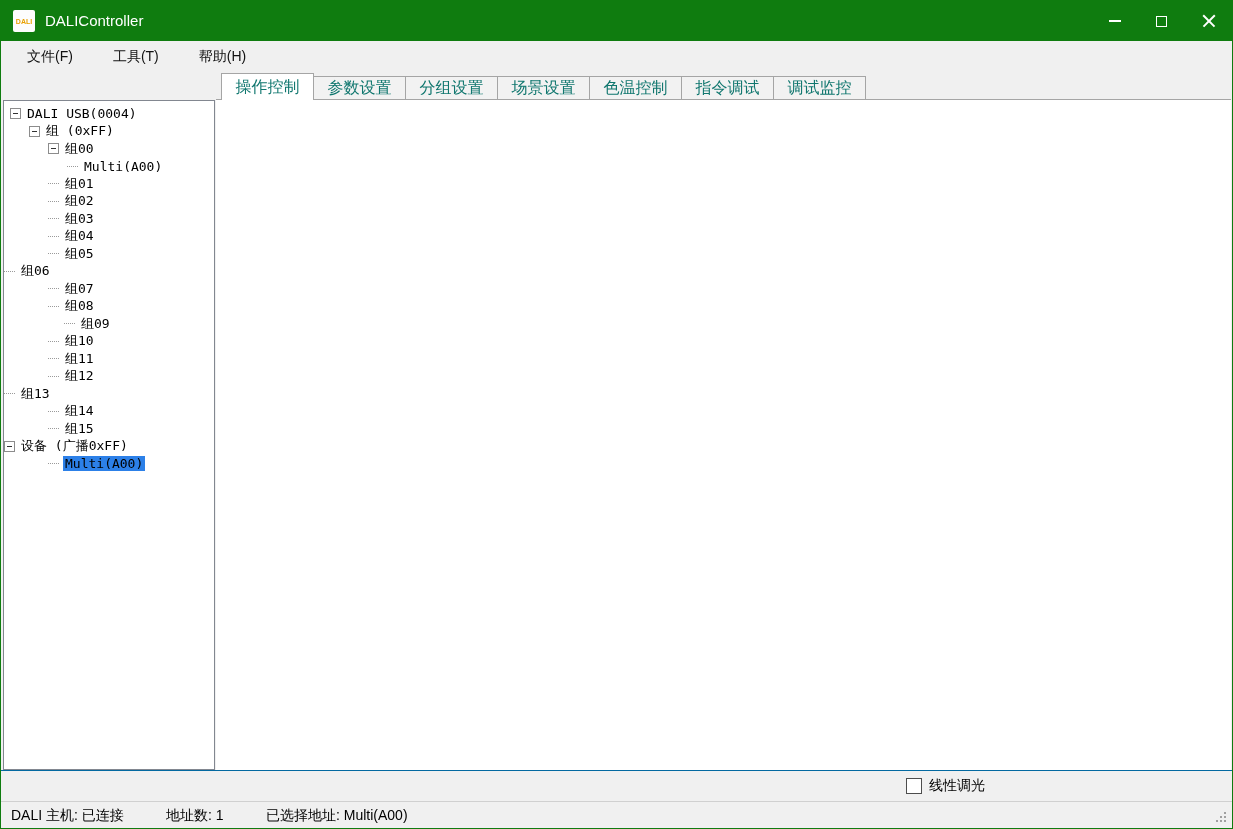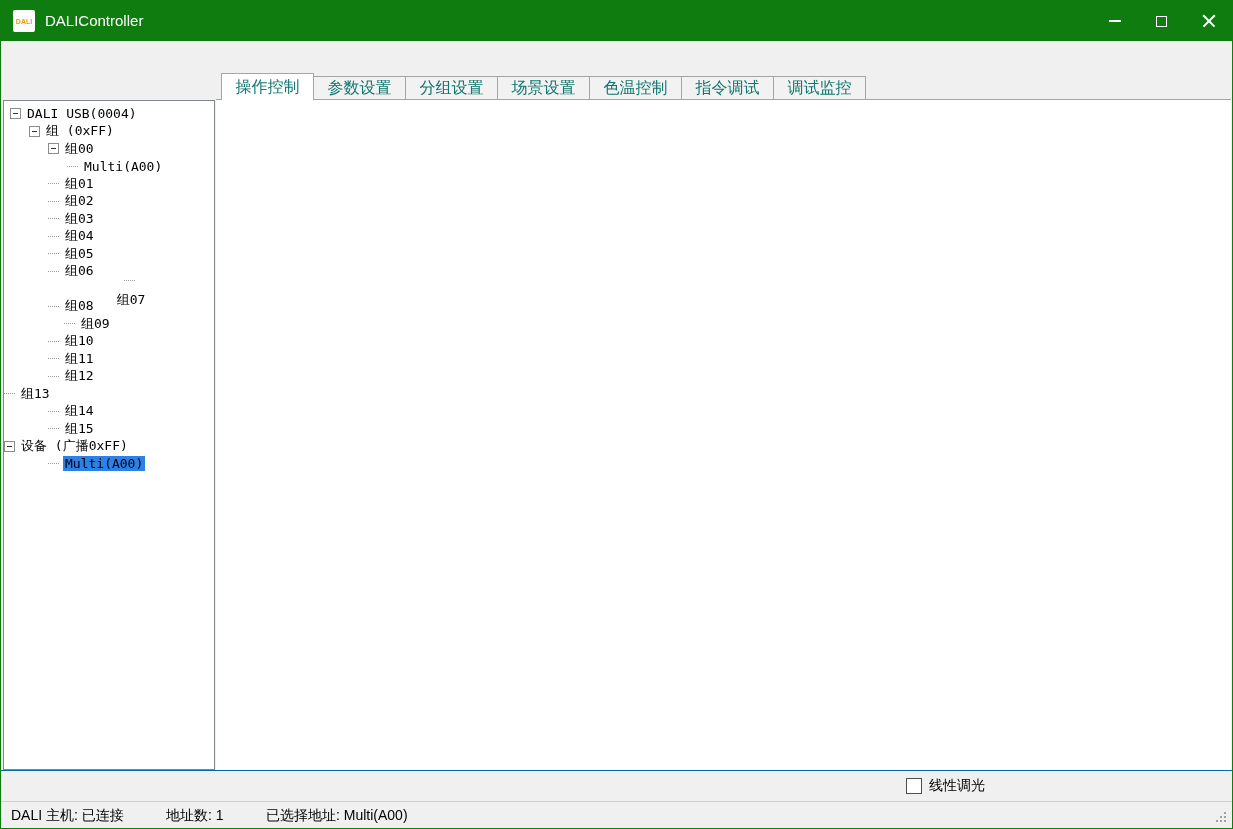--- a/index.html
+++ b/index.html
@@ -116,20 +116,25 @@
         <span class="glyph-min"></span>
       </div>
     <div class="winbtn max">
         <span class="glyph-max"></span>
       </div>
     <div class="winbtn close">
         <span class="glyph-close"></span>
       </div>
   </div>
 
+  <div class="menubar">
+    <span class="menu-item">文件(F)</span>
+      <span class="menu-item">工具(T)</span>
+      <span class="menu-item">帮助(H)</span>
+  </div>
 
   <div class="tabpage"></div>
 
   <div class="tabstrip">
     <div class="tab selected">操作控制</div>
       <div class="tab">参数设置</div>
       <div class="tab">分组设置</div>
       <div class="tab">场景设置</div>
       <div class="tab">色温控制</div>
       <div class="tab">指令调试</div>
@@ -166,25 +171,25 @@
         <span class="tree-label">组03</span>
       </div>
       <div class="tree-row leaf" style="padding-left: 44px;">
         <span class="expander"></span>
         <span class="tree-label">组04</span>
       </div>
       <div class="tree-row leaf" style="padding-left: 44px;">
         <span class="expander"></span>
         <span class="tree-label">组05</span>
       </div>
-      <div class="tree-row leaf" style="padding-left: 44px;">
+      <div class="tree-row leaf" style="">
         <span class="expander"></span>
         <span class="tree-label">组06</span>
       </div>
-      <div class="tree-row leaf" style="padding-left: 44px; flex-direction: column;">
+      <div class="tree-row leaf" style="padding-left: 44px;">
         <span class="expander"></span>
         <span class="tree-label">组07</span>
       </div>
       <div class="tree-row leaf" style="padding-left: 44px;">
         <span class="expander"></span>
         <span class="tree-label">组08</span>
       </div>
       <div class="tree-row leaf" style="padding-left: 60px;">
         <span class="expander"></span>
         <span class="tree-label">组09</span>

